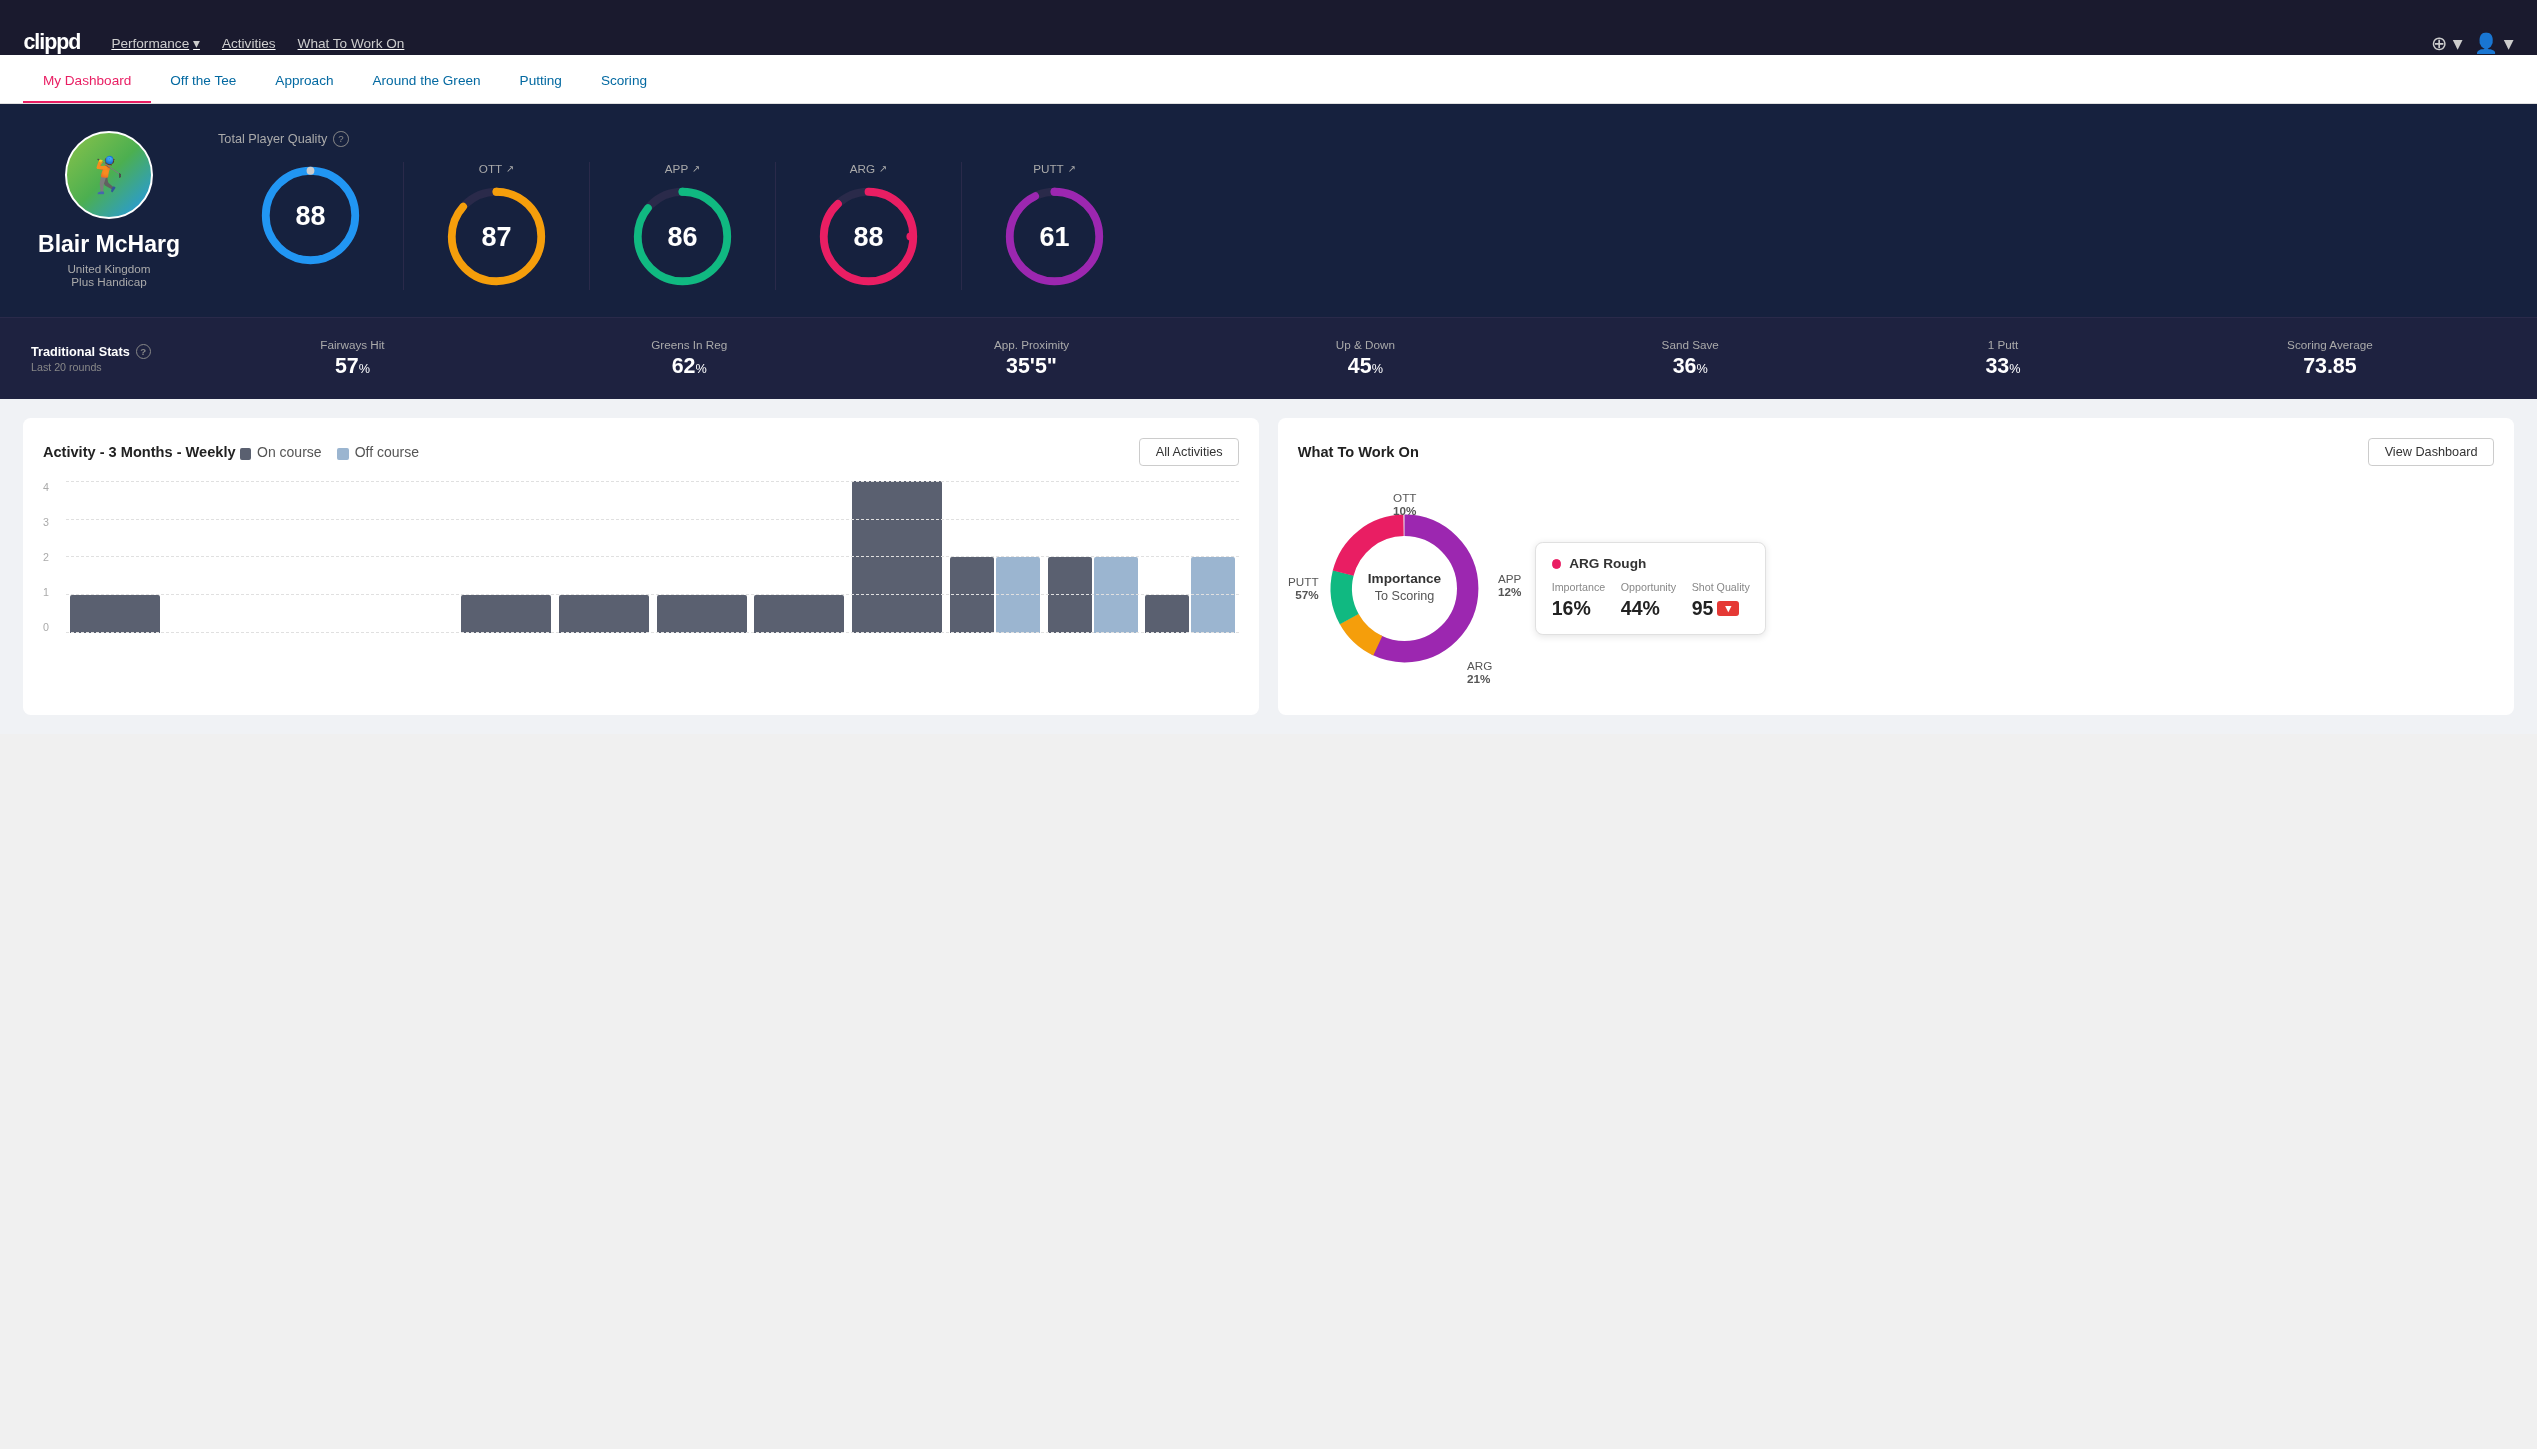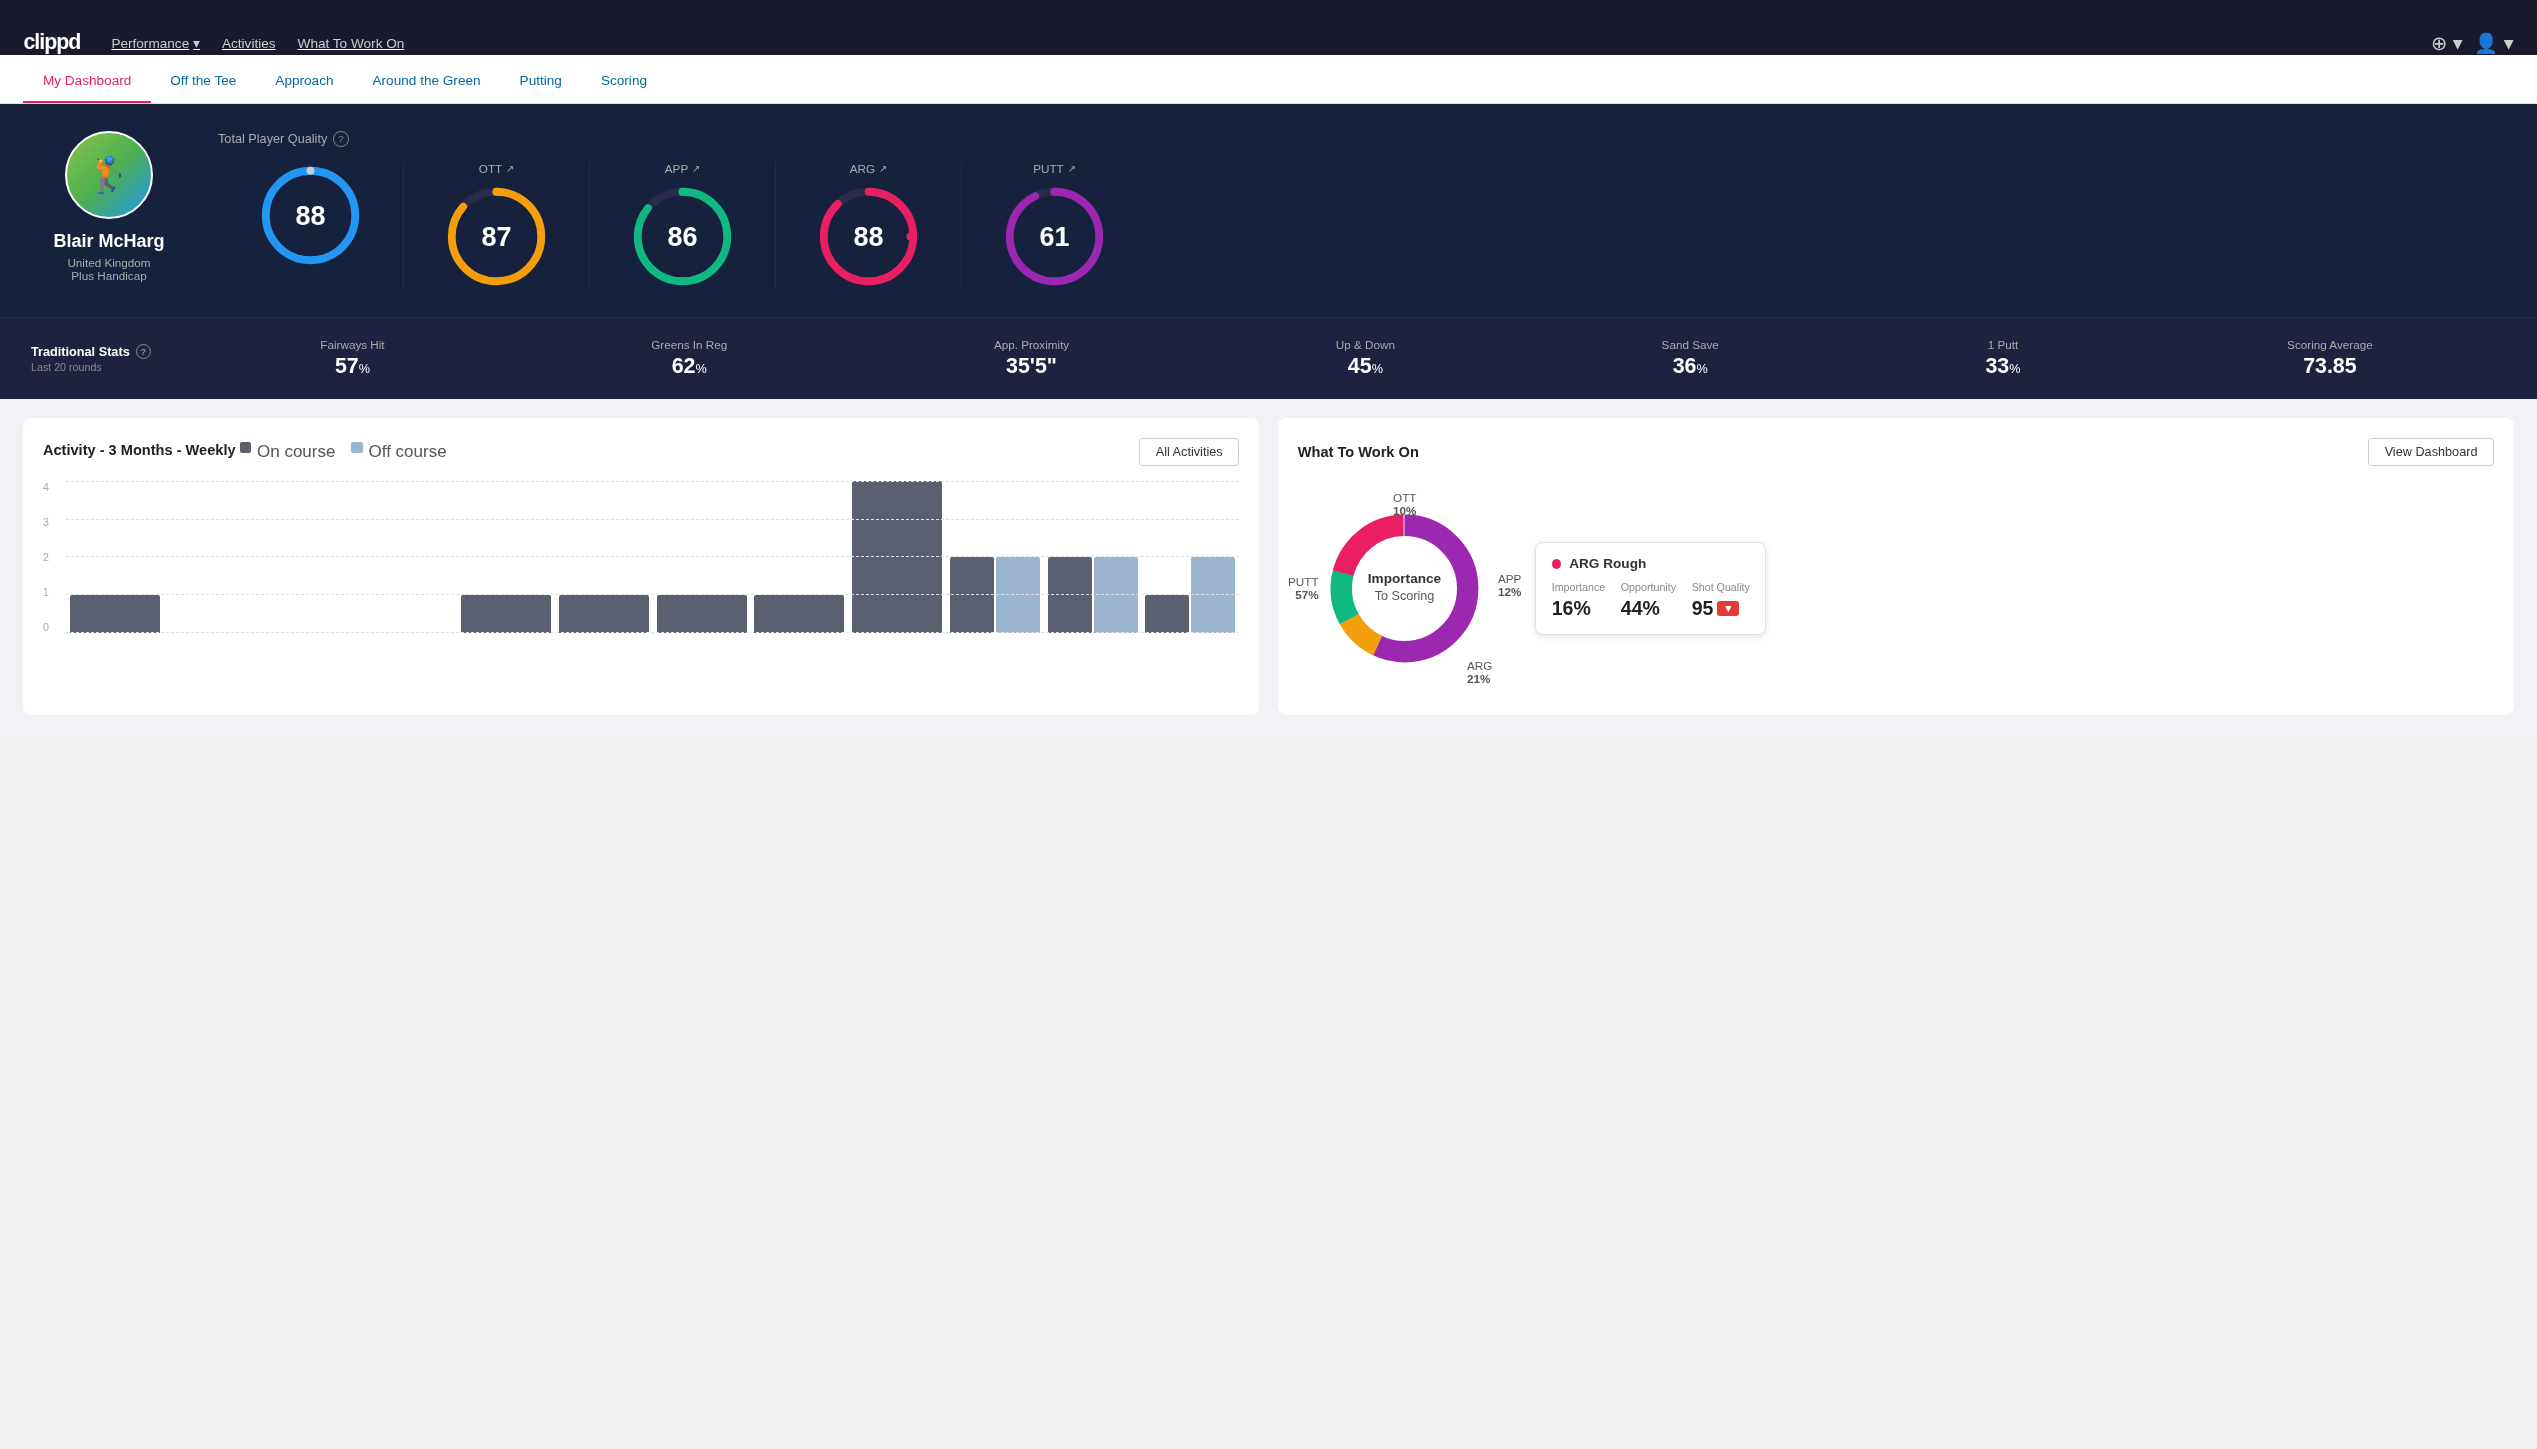--- a/index.html
+++ b/index.html
@@ -64,21 +64,21 @@
     .avatar {
       width: 88px; height: 88px;
       border-radius: 50%;
       background: linear-gradient(135deg, #8BC34A, #4CAF50, #2196F3);
       display: flex; align-items: center; justify-content: center;
       font-size: 35px;
       margin-bottom: 11.7px;
       overflow: hidden;
       border: 2.9px solid #fff;
     }
-    .player-name { font-size: 18px; font-weight: 700; color: #fff; text-align: left; }
+    .player-name { font-size: 23px; font-weight: 700; color: #fff; text-align: left; }
     .player-country { font-size: 11.7px; color: #aaa; margin-top: 3.9px; }
     .player-handicap { font-size: 11.7px; color: #aaa; }
 
     .scores-section { flex: 1; }
     .scores-title { font-size: 12.7px; color: #aaa; margin-bottom: 15.6px; display: flex; align-items: center; gap: 5.8px; }
     .scores-grid { display: flex; gap: 0; }
     .score-card {
       display: flex; flex-direction: column; align-items: center;
       padding: 0 39px;
       border-right: 1px solid #2a2a4a;
@@ -133,21 +133,21 @@
       background: #fff;
       color: #333;
       font-size: 12.7px;
       padding: 5.8px 15.6px;
       border-radius: 3.9px;
       cursor: pointer;
     }
 
     
     .legend { display: flex; gap: 15.6px; align-items: center; }
-    .legend-item { display: flex; align-items: flex-start; gap: 5.8px; font-size: 17px; color: #555; }
+    .legend-item { display: flex; align-items: flex-end; gap: 5.8px; font-size: 14px; color: #555; }
     .legend-dot { width: 11.7px; height: 11.7px; border-radius: 1.9px; }
 
     
     .bar-chart { position: relative; height: 195px; margin-top: 7.8px; }
 
     
     .donut-section { display: flex; align-items: center; gap: 23.4px; }
 
     
     .tooltip-card {

